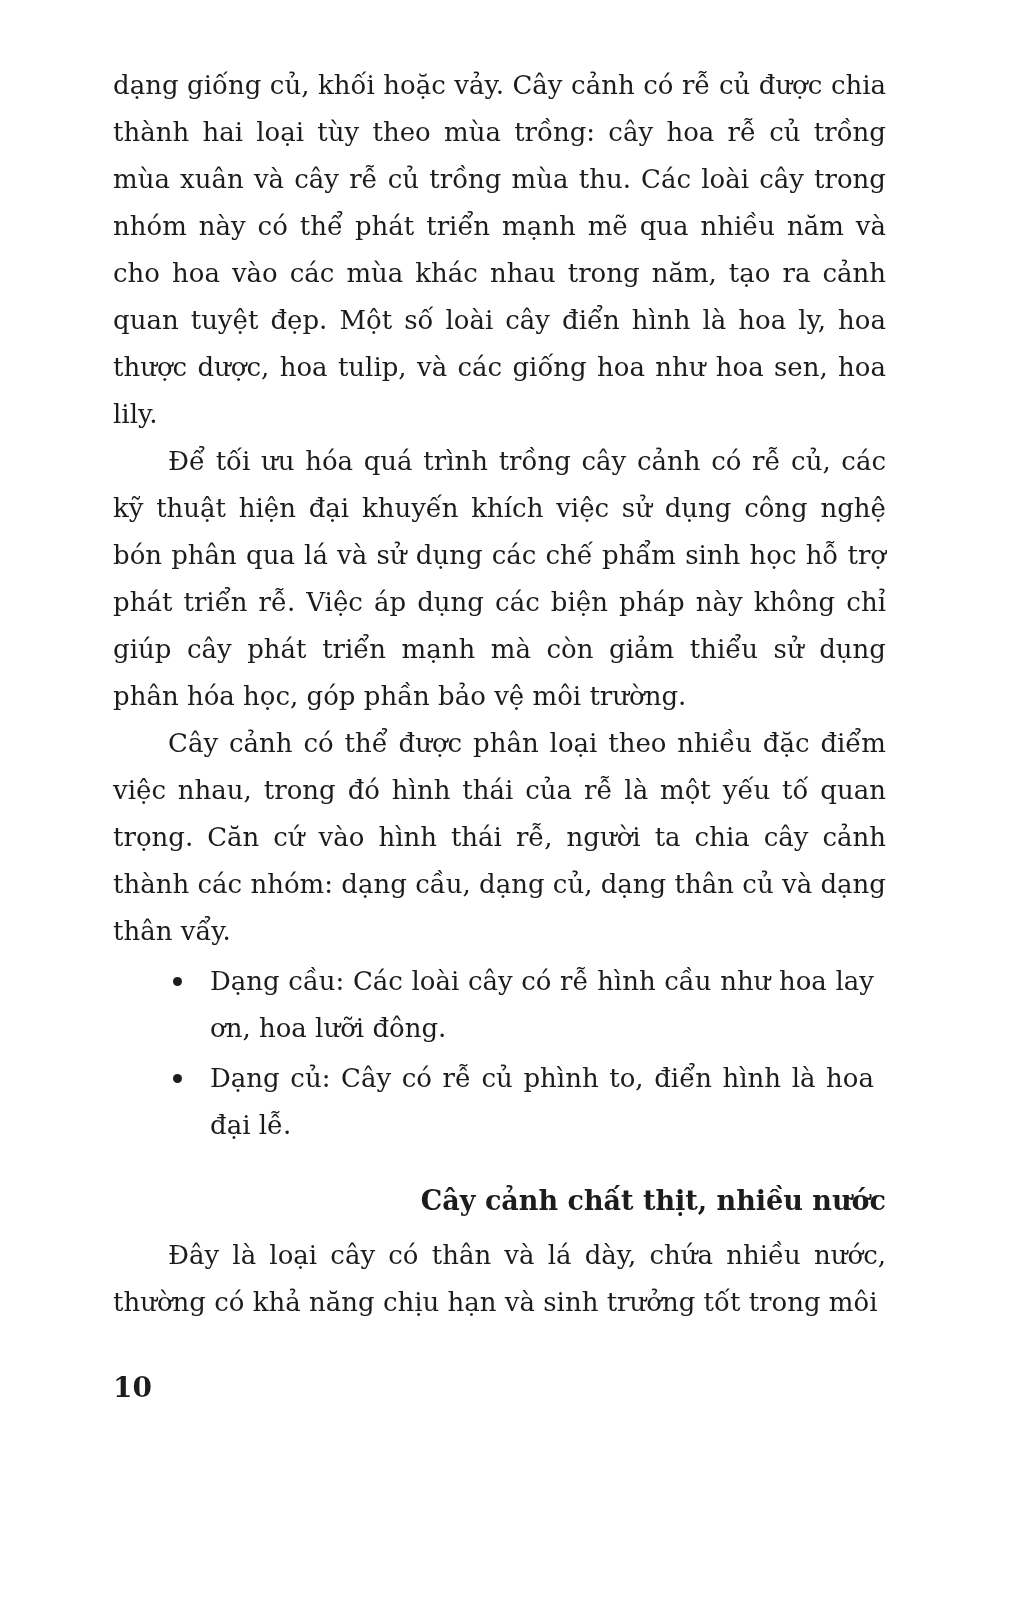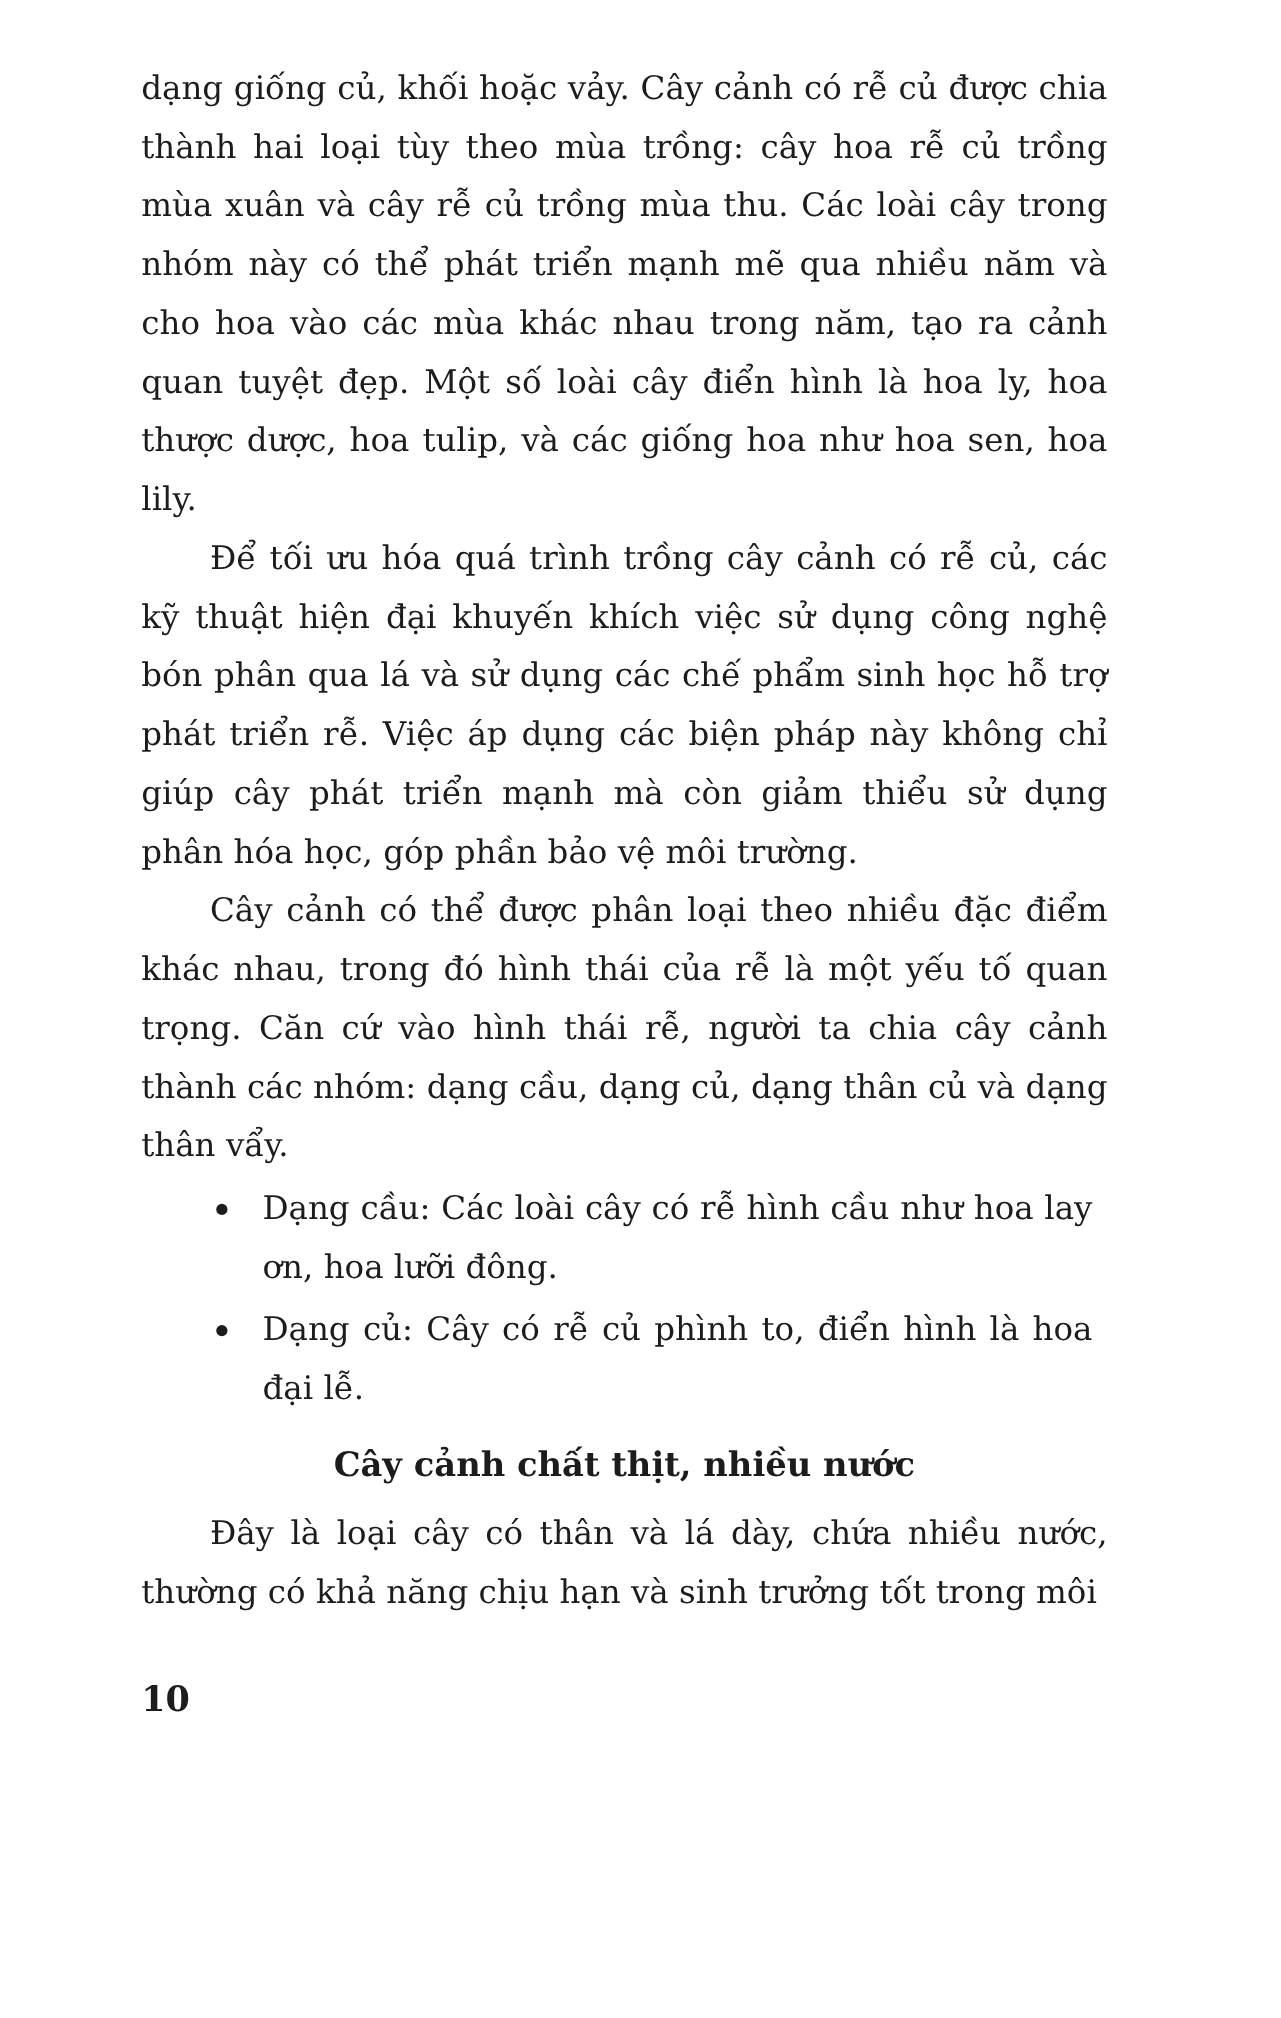--- a/index.html
+++ b/index.html
@@ -8,21 +8,21 @@
     width: 1025px;
     height: 1614px;
     font-family: "DejaVu Serif", serif;
     color: #1c1c1c;
     overflow: hidden;
   }
   .page {
     position: relative;
     width: 911px;
     height: 1614px;
-    padding: 48px 139px 0 113px;
+    padding: 62px 139px 0 113px;
   }
   .text-block {
     width: 773px;
     font-size: 26px;
     line-height: 47px;
     text-align: justify;
   }
   p.para { text-indent: 55px; text-align: justify; }
   p.para.no-indent { text-indent: 0; }
   ul.bullet-list {
@@ -40,22 +40,22 @@
     left: 60px;
     top: 19px;
     width: 9px;
     height: 9px;
     border-radius: 50%;
     background: #1c1c1c;
   }
   h2.section-heading {
     font-size: 27px;
     font-weight: bold;
-    text-align: center;
-    margin-top: 14px;
+    text-align: right;
+    margin-top: 28px;
     margin-bottom: 8px;
     line-height: 47px;
   }
   .page-number {
     margin-top: 38px;
     font-size: 28px;
     font-weight: bold;
     line-height: 47px;
     text-align: left;
   }
@@ -63,21 +63,21 @@
 </head>
 <body>
 
 <div class="page">
   <div class="text-block">
 
     <p class="para no-indent">dạng giống củ, khối hoặc vảy. Cây cảnh có rễ củ được chia thành hai loại tùy theo mùa trồng: cây hoa rễ củ trồng mùa xuân và cây rễ củ trồng mùa thu. Các loài cây trong nhóm này có thể phát triển mạnh mẽ qua nhiều năm và cho hoa vào các mùa khác nhau trong năm, tạo ra cảnh quan tuyệt đẹp. Một số loài cây điển hình là hoa ly, hoa thược dược, hoa tulip, và các giống hoa như hoa sen, hoa lily.</p>
 
     <p class="para">Để tối ưu hóa quá trình trồng cây cảnh có rễ củ, các kỹ thuật hiện đại khuyến khích việc sử dụng công nghệ bón phân qua lá và sử dụng các chế phẩm sinh học hỗ trợ phát triển rễ. Việc áp dụng các biện pháp này không chỉ giúp cây phát triển mạnh mà còn giảm thiểu sử dụng phân hóa học, góp phần bảo vệ môi trường.</p>
 
-    <p class="para">Cây cảnh có thể được phân loại theo nhiều đặc điểm khác nhau, trong đó hình thái của rễ là một yếu tố quan trọng. Căn cứ vào hình thái rễ, người ta chia cây cảnh thành các nhóm: dạng cầu, dạng củ, dạng thân củ và dạng thân vẩy.</p>
+    <p class="para">Cây cảnh có thể được phân loại theo nhiều đặc điểm việc nhau, trong đó hình thái của rễ là một yếu tố quan trọng. Căn cứ vào hình thái rễ, người ta chia cây cảnh thành các nhóm: dạng cầu, dạng củ, dạng thân củ và dạng thân vẩy.</p>
 
     <ul class="bullet-list">
       <li class="bullet-item">
         <span class="bullet-dot"></span>
         <span>Dạng cầu: Các loài cây có rễ hình cầu như hoa lay ơn, hoa lưỡi đông.</span>
       </li>
       <li class="bullet-item">
         <span class="bullet-dot"></span>
         <span>Dạng củ: Cây có rễ củ phình to, điển hình là hoa đại lễ.</span>
       </li>

